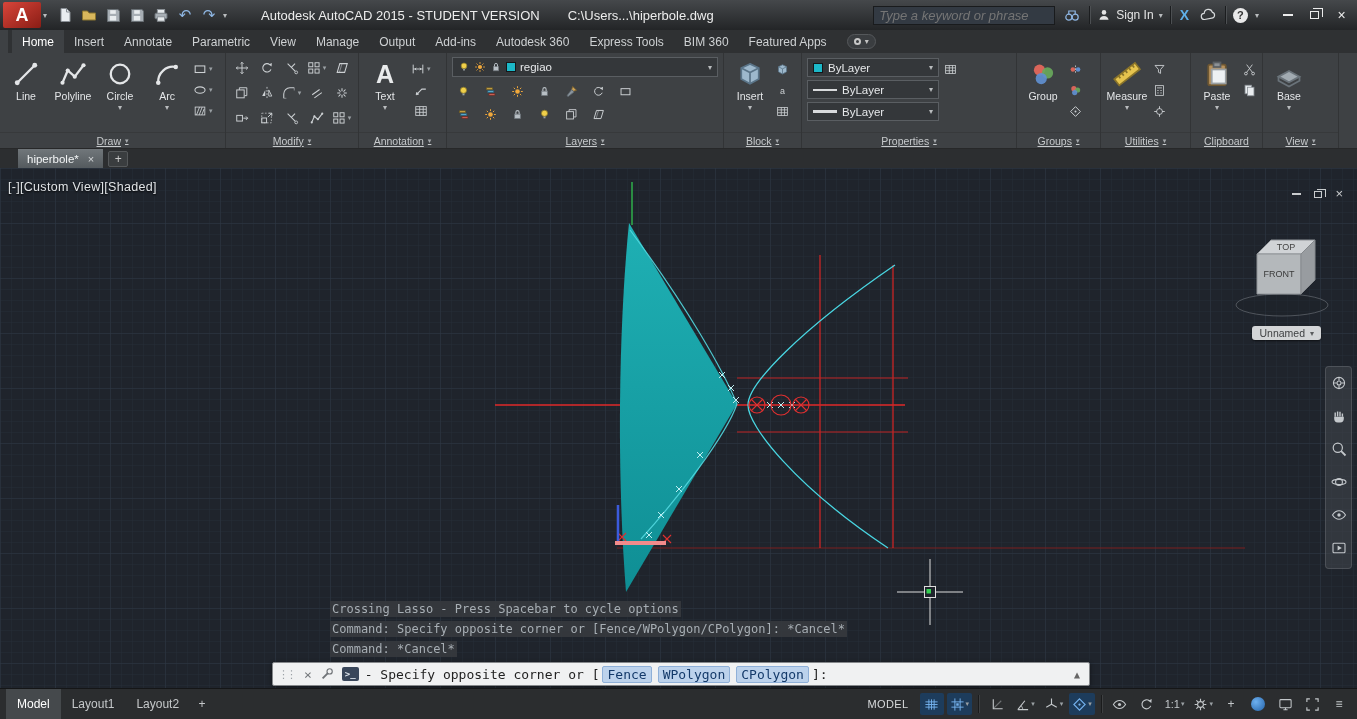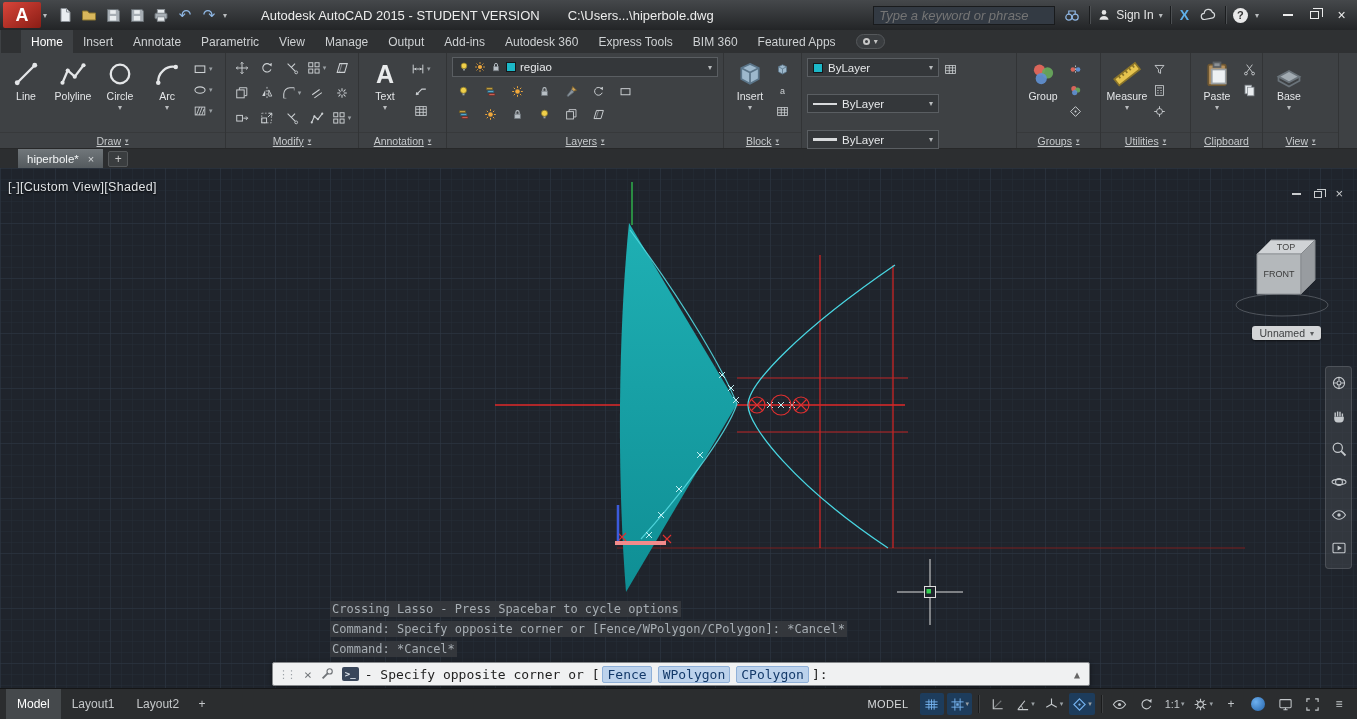--- a/index.html
+++ b/index.html
@@ -32,22 +32,22 @@
     font-size:11px; font-weight:bold; display:flex; align-items:center; justify-content:center; }
   .winbtns { display:flex; margin-left:8px; }
   .winbtn { width:27px; height:22px; display:flex; align-items:center; justify-content:center; color:#ececec; }
   .wb-min { width:10px; height:2px; background:#ececec; }
   .wb-res { position:relative; width:9px; height:8px; border:1px solid #ececec; background:transparent; }
   .wb-res::before { content:""; position:absolute; left:2px; top:-4px; width:9px; height:8px;
     border:1px solid #ececec; border-bottom:none; border-left:none; }
   .wb-x { font-size:14px; }
 
   
-  .ribtabs { position:absolute; top:30px; left:1px; right:0; height:23px; background:#2f3133;
-    display:flex; align-items:stretch; padding-left:20px; font-size:12px; }
+  .ribtabs { position:absolute; top:30px; left:8px; right:0; height:23px; background:#2f3133;
+    display:flex; align-items:stretch; padding-left:4px; font-size:12px; }
   .ribtab { display:flex; align-items:center; padding:0 10px; color:#ced1d3; }
   .ribtab.active { background:#3e4144; color:#fff; }
   .rib-toggle { display:flex; align-items:center; gap:4px; margin-left:10px; align-self:center;
     height:15px; padding:0 6px; color:#c3c3c3; background:#3a3d40; border:1px solid #55585b;
     border-radius:8px; font-size:8px; }
   .rib-toggle .dot { width:7px; height:7px; border:2px solid #c8c8c8; border-radius:50%; }
 
   
   .ribbon { position:absolute; top:53px; left:0; right:0; height:96px; background:#3e4144;
     display:flex; align-items:stretch; border-bottom:1px solid #272829; }
@@ -66,21 +66,21 @@
     height:18px; padding:0 2px; }
   .scaret { font-size:7px; color:#9aa0a4; }
   .grid5 { display:grid; grid-template-columns:repeat(5,25px); grid-auto-rows:25px;
     align-items:center; justify-items:center; padding-top:2px; }
   .lgrid { display:grid; grid-template-columns:repeat(7,27px); grid-auto-rows:23px;
     align-items:center; justify-items:center; }
   .lcombo { display:flex; align-items:center; gap:4px; height:20px; border:1px solid #5a5e62;
     background:#34373a; padding:0 5px; color:#e6e8ea; font-size:11.5px; margin:1px 2px 3px; }
   .swatch { width:10px; height:10px; background:#1cb8c8; border:1px solid #15171a; }
   .mlauto { margin-left:auto; }
-  .pcombos { display:flex; flex-direction:column; gap:17px; padding:2px 2px 0; }
+  .pcombos { display:flex; flex-direction:column; gap:3px; padding:2px 2px 0; }
   .pcombo { display:flex; align-items:center; gap:5px; width:132px; height:19px;
     border:1px solid #5a5e62; background:#34373a; padding:0 5px; color:#e6e8ea; font-size:11.5px; }
   .lt-line { width:24px; border-top:2px solid #d8dadc; }
   .lt-line.thick { border-top-width:3px; }
 
   
   .filetabs { position:absolute; top:149px; left:0; right:0; height:19px; background:#2c2e30;
     display:flex; align-items:flex-end; padding-left:18px; }
   .ftab { display:flex; align-items:center; gap:9px; height:19px; padding:0 9px;
     background:linear-gradient(#71777b,#545a5e); color:#f3f5f6; font-size:11.5px; }

